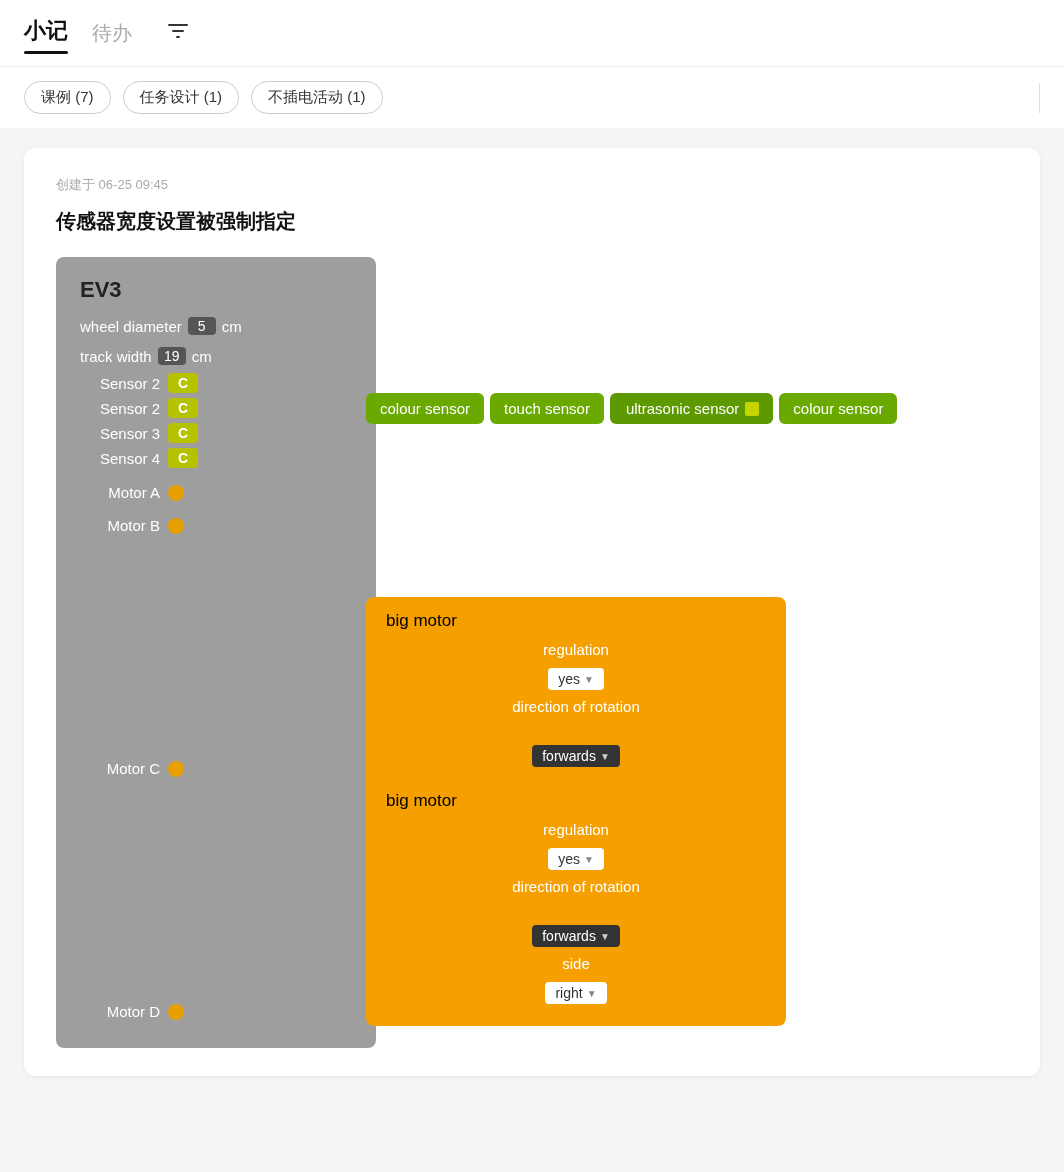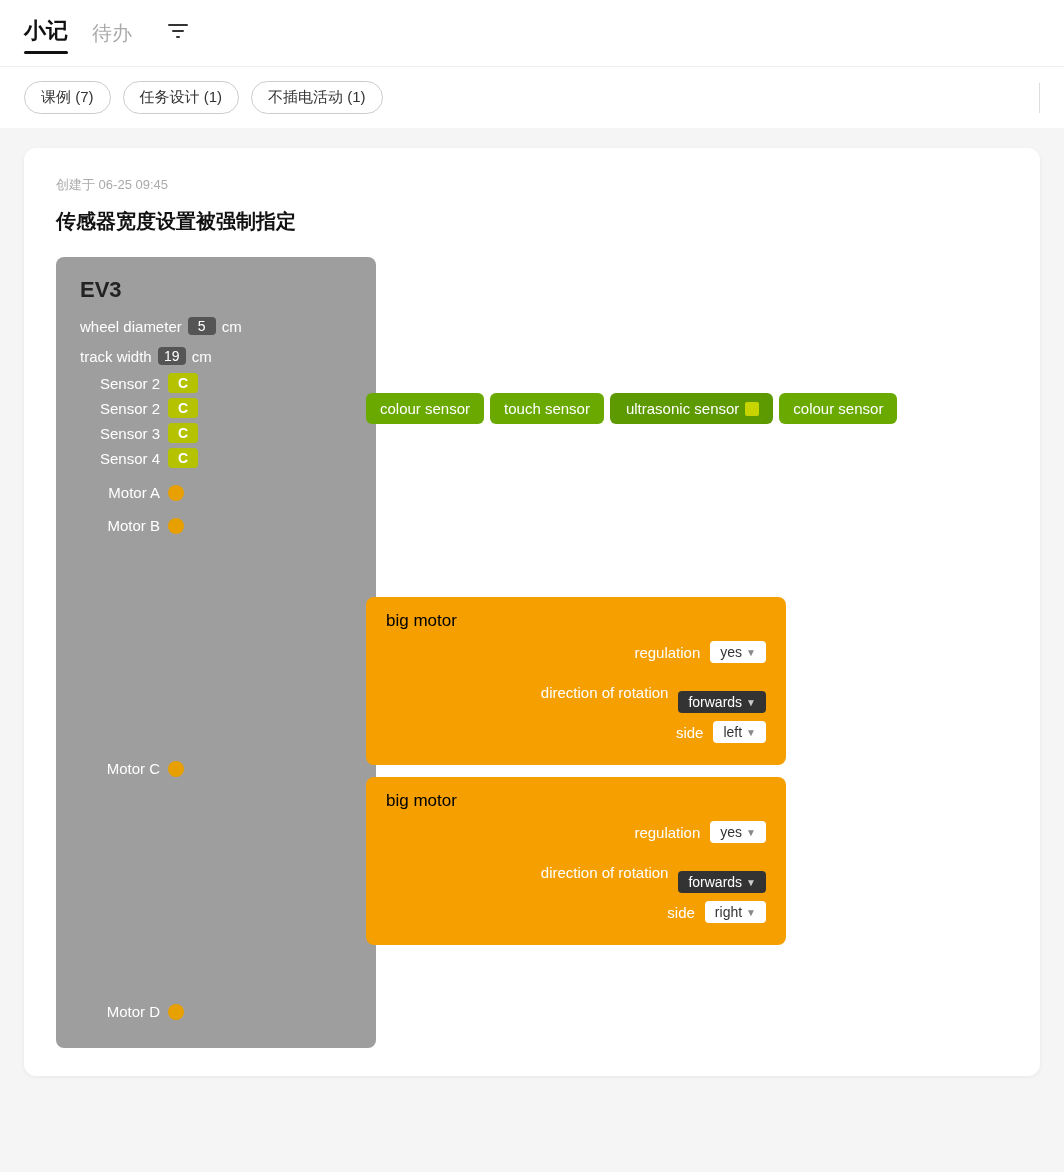--- a/index.html
+++ b/index.html
@@ -266,25 +266,26 @@
     }
     .motor-block-title {
       font-size: 17px;
       color: #000000;
       font-weight: 500;
       margin-bottom: 10px;
     }
     .motor-block-row {
       display: flex;
       align-items: center;
-      justify-content: flex-end;
+      justify-content: center;
       margin-bottom: 8px;
       gap: 10px;
       font-size: 15px;
       color: #fff;
+      flex-direction: column;
     }
     .motor-dropdown {
       background: #fff;
       color: #333;
       border-radius: 4px;
       padding: 3px 10px;
       font-size: 14px;
       display: flex;
       align-items: center;
       gap: 4px;

